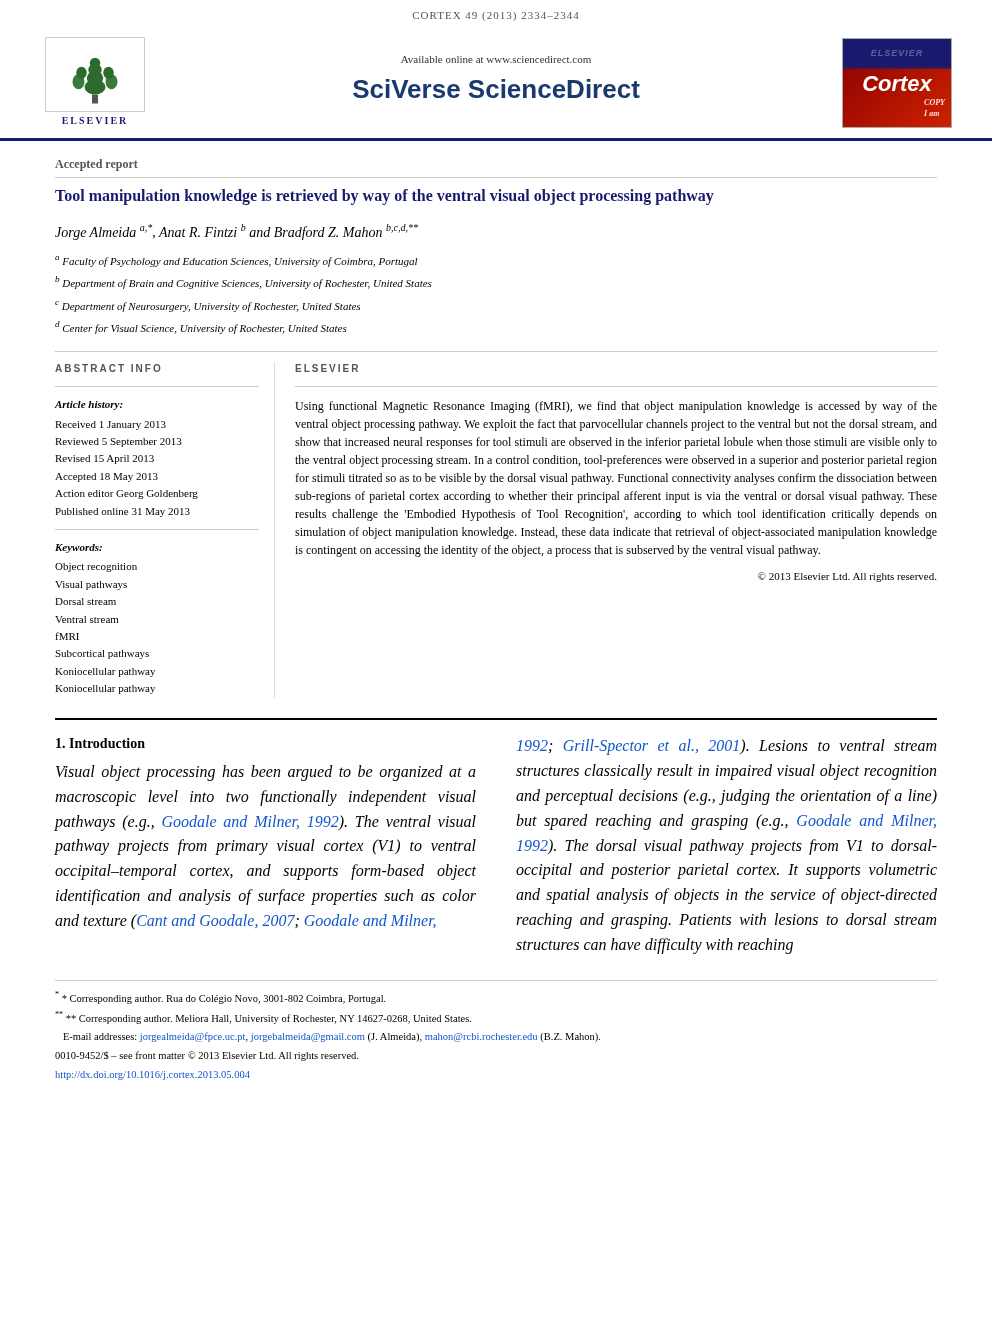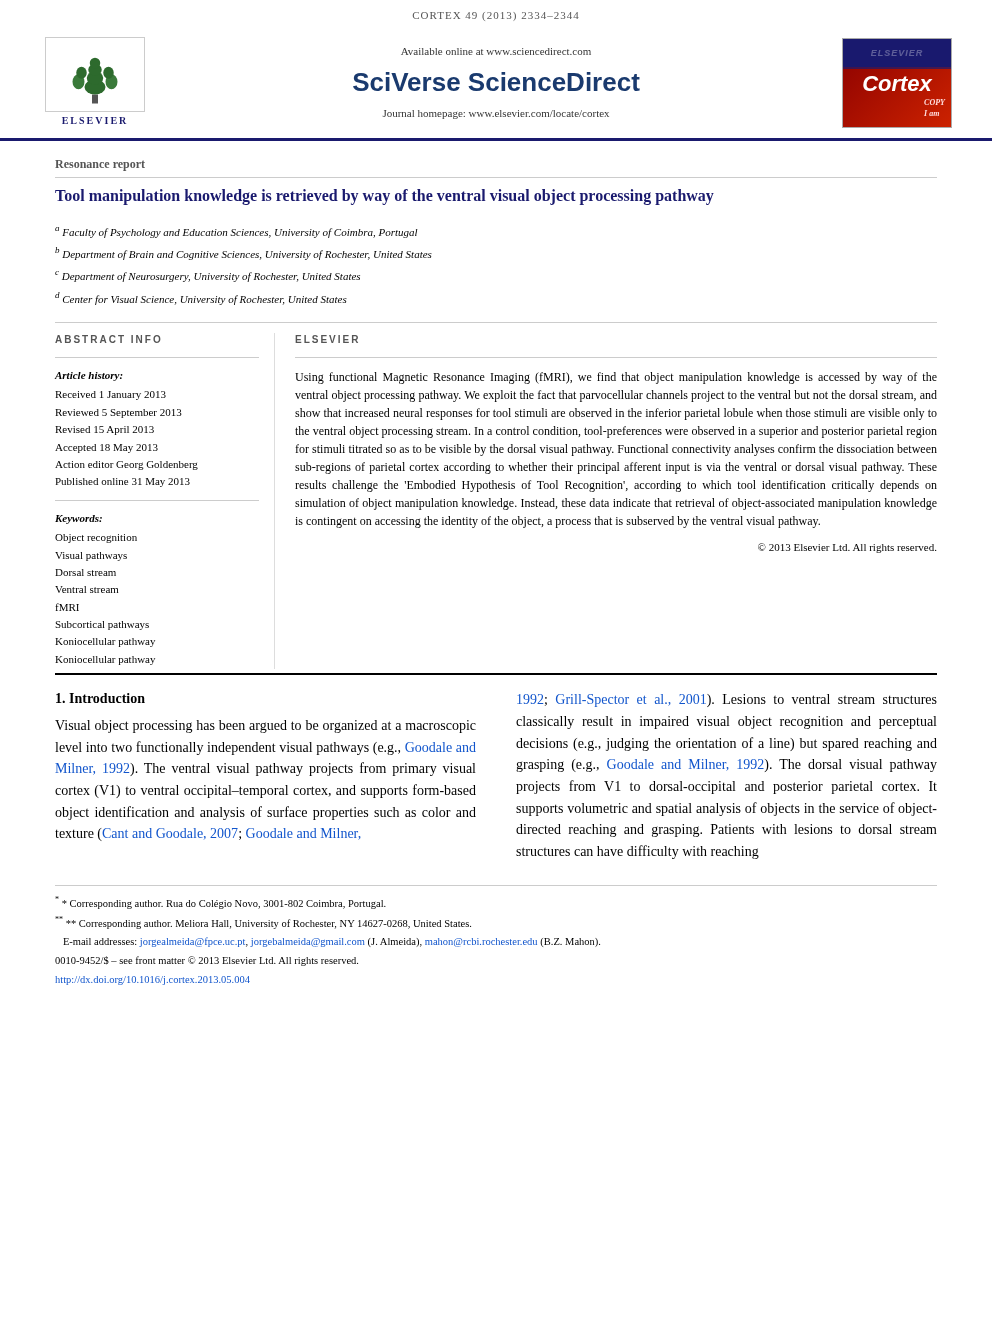--- a/index.html
+++ b/index.html
@@ -193,41 +193,42 @@
       text-align: justify;
     }
     .copyright {
       text-align: right;
       font-size: 11px;
       margin-top: 10px;
     }
     .body-section {
       display: flex;
       gap: 20px;
-      margin-top: 4px;
+      margin-top: 20px;
       border-top: 2px solid #000;
       padding-top: 14px;
     }
     .body-col-left {
       flex: 1;
       padding-right: 10px;
     }
     .body-col-right {
       flex: 1;
       padding-left: 10px;
     }
     .section-number {
       font-size: 14px;
       font-weight: bold;
       margin-bottom: 6px;
     }
     .body-text {
-      font-size: 14px;
+      font-size: 16px;
       line-height: 1.55;
       text-align: justify;
+      font-style: italic;
     }
     .body-text p { margin-bottom: 6px; }
     .body-text a { color: #1155cc; }
     .footnote-section {
       border-top: 1px solid #ccc;
       margin-top: 16px;
       padding-top: 8px;
       font-size: 10.5px;
       line-height: 1.5;
     }
@@ -261,38 +262,42 @@
       </svg>
     </div>
     <div class="elsevier-text">ELSEVIER</div>
   </div>
 
   <div class="center-header">
     <div class="available-online">
       <span>Available online at www.sciencedirect.com</span>
     </div>
     <div class="sciverse-title">SciVerse ScienceDirect</div>
-    <div class="journal-homepage">Journal homepage: www.elsevier.com/locate/cortex</div>
   </div>
 
   <div class="cortex-logo">
     <div style="position:absolute;top:0;left:0;right:0;height:28px;background:#1a1a6e;display:flex;align-items:center;justify-content:center;">
       <span style="color:#fff;font-size:9px;letter-spacing:1px;font-family:Arial;">ELSEVIER</span>
     </div>
     <span class="cortex-logo-text" style="margin-top:4px;font-family:Liberation Sans, sans-serif;">Cortex</span>
     <div style="position:absolute;bottom:8px;right:6px;font-size:8px;color:#ffdddd;">COPY<br>I am</div>
   </div>
 </div>
 
 <div class="main-content">
 
-  <div class="research-report-label">Resonance report</div>
+  <div class="research-report-label">Accepted report</div>
 
   <div class="article-title">Tool manipulation knowledge is retrieved by way of the ventral visual object processing pathway</div>
 
+  <div class="authors-line">
+    <em>
+      <span>Jorge Almeida </span><sup>a,*</sup><span>, Anat R. Fintzi </span><sup>b</sup><span> and Bradford Z. Mahon </span><sup>b,c,d,**</sup>
+    </em>
+  </div>
 
   <div class="affiliations">
     <div><sup>a</sup> Faculty of Psychology and Education Sciences, University of Coimbra, Portugal</div>
     <div><sup>b</sup> Department of Brain and Cognitive Sciences, University of Rochester, United States</div>
     <div><sup>c</sup> Department of Neurosurgery, University of Rochester, United States</div>
     <div><sup>d</sup> Center for Visual Science, University of Rochester, United States</div>
   </div>
 
   <hr class="divider">
 

